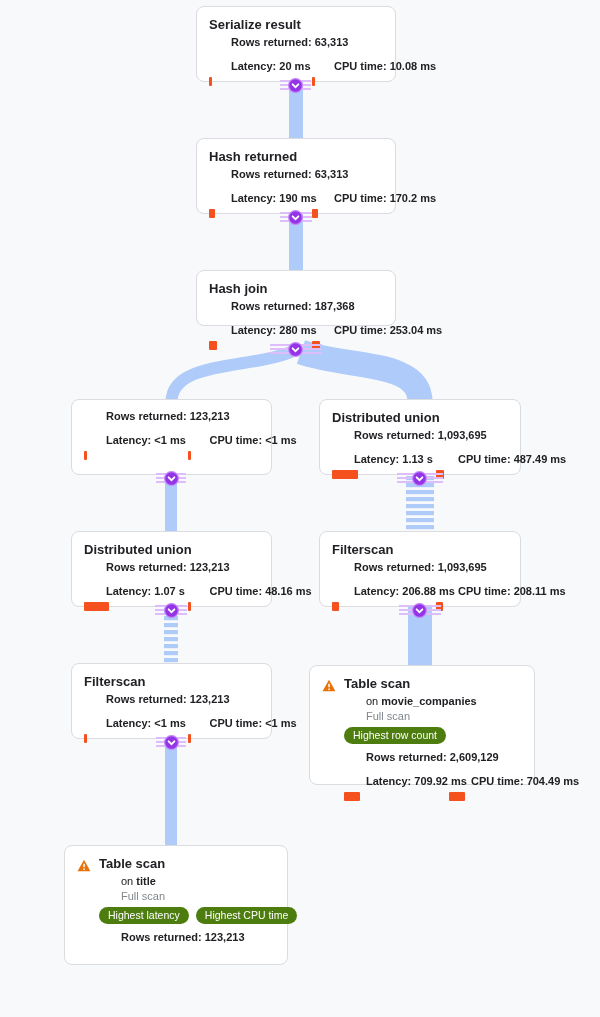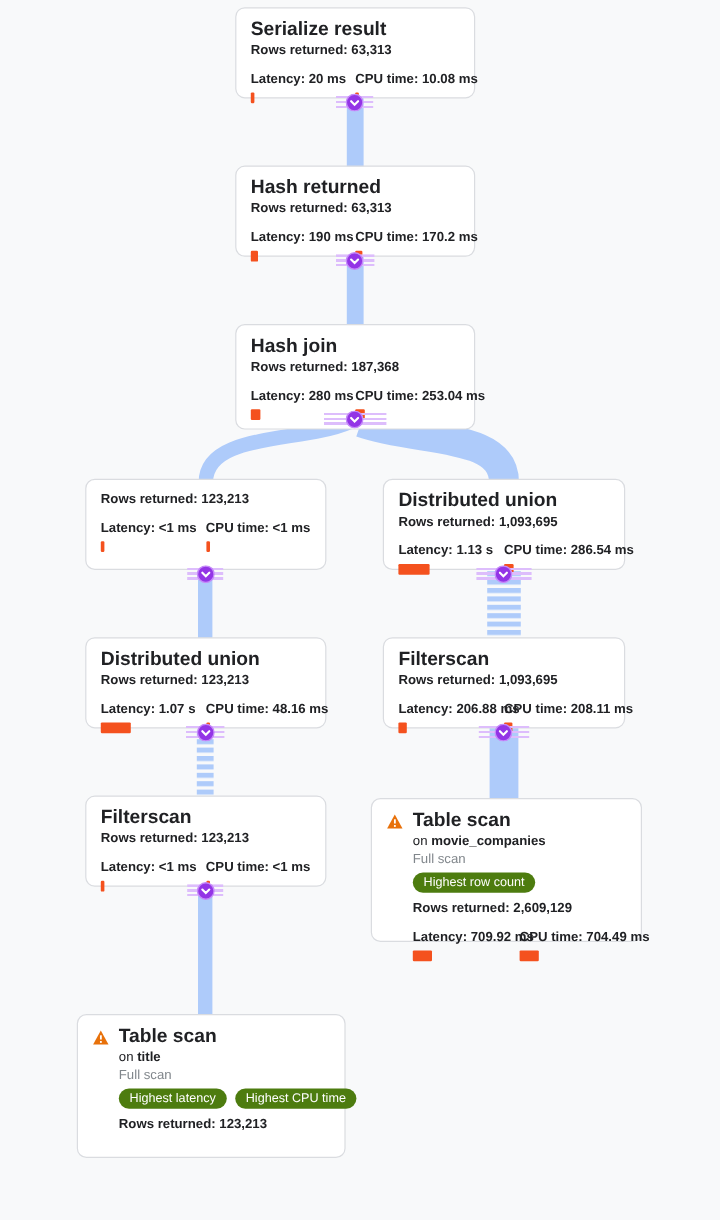--- a/index.html
+++ b/index.html
@@ -16,43 +16,43 @@
   
   .card{
     position:absolute;
     background:#ffffff;
     border:1px solid #dadce0;
     border-radius:8px;
     box-sizing:border-box;
     padding:9px 12px;
     z-index:1;
   }
-  .card .title{font-size:16px;font-weight:700;line-height:17px;margin-bottom:2px;}
-  .line{font-size:11px;font-weight:600;line-height:15px;white-space:nowrap;}
+  .card .title{font-size:13px;font-weight:700;line-height:17px;margin-bottom:2px;}
+  .line{font-size:11px;font-weight:600;line-height:15px;white-space:nowrap;margin-left:22px;}
   .rows{margin-bottom:9px;}
   .muted{color:#80868b;font-weight:400;}
   .on-line{font-weight:400;}
   .on-line b{font-weight:700;}
-  .metrics{display:flex;}
+  .metrics{display:flex;gap:16px;}
   .metric{width:50%;}
   .metric .line{margin-bottom:3px;}
   .bar{height:9px;background:#f4511e;border-radius:1px;}
   .tall{padding-left:34px;height:120px;}
   .warn{position:absolute;left:12px;top:12px;}
   .badges{display:flex;gap:7px;margin:3px 0 6px 0;}
   .badge{
     background:#4d7c0f;color:#ffffff;
     font-size:10.5px;font-weight:500;line-height:17px;
     padding:0 9px;border-radius:10px;white-space:nowrap;
   }
 
   
   .n0{left:196px;top:6px;width:200px;height:76px;}
   .n1{left:196px;top:138px;width:200px;height:76px;}
-  .n2{left:196px;top:270px;width:200px;height:88px;}
+  .n2{left:196px;top:270px;width:200px;height:56px;}
   .n3{left:71px;top:399px;width:201px;height:76px;}
   .n4{left:319px;top:399px;width:202px;height:76px;}
   .n5{left:71px;top:531px;width:201px;height:76px;}
   .n6{left:319px;top:531px;width:202px;height:76px;}
   .n7{left:71px;top:663px;width:201px;height:76px;}
   .n8{left:309px;top:665px;width:226px;}
   .n9{left:64px;top:845px;width:224px;}
 
   
   .collar{
@@ -195,21 +195,21 @@
     </div>
     <div class="metrics">
       <div class="metric">
         <div class="line">
           <span>Latency:</span> <span>1.13 s</span>
         </div>
         <div class="bar" style="width: 26px;"></div>
       </div>
       <div class="metric">
         <div class="line">
-          <span>CPU time:</span> <span>286.54 ms</span>
+          <span>CPU time:</span> <span>487.49 ms</span>
         </div>
         <div class="bar" style="width: 8px;"></div>
       </div>
     </div>
   </div>
 
   <div class="card n5">
     <div class="title">Distributed union</div>
     <div class="line rows">
       <span>Rows returned:</span>

